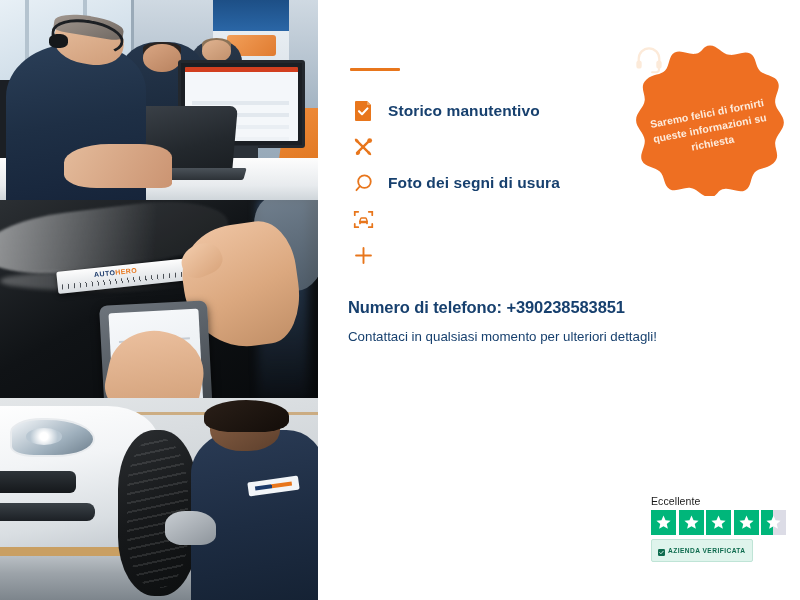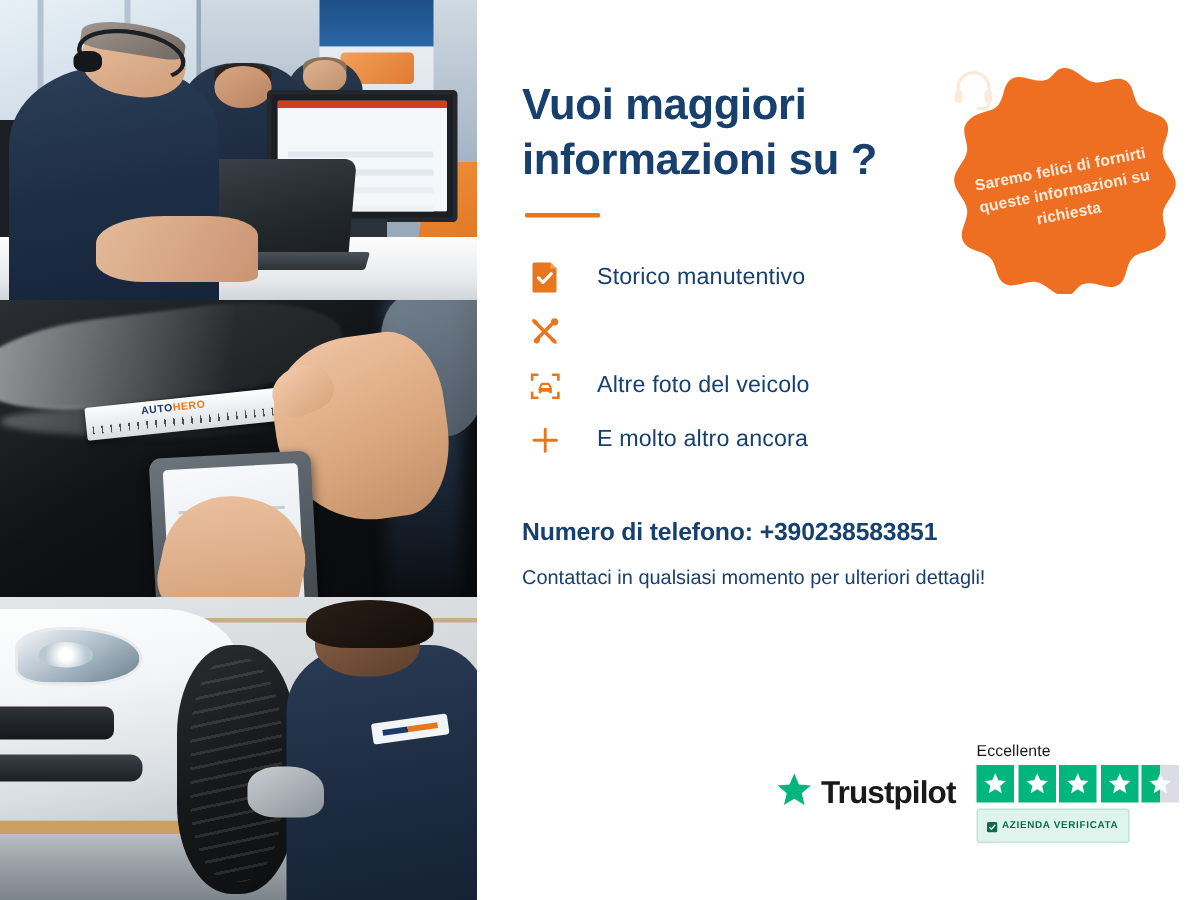--- a/index.html
+++ b/index.html
@@ -211,23 +211,23 @@
 
   .headline {
     font-size:29px; line-height:1.28; font-weight:700; color:#17406e;
     letter-spacing:-.2px; max-width:290px;
   }
   .rule { width:50px; height:3px; background:#e8761c; margin:16px 0 0 2px; border-radius:1px; }
 
   .features { margin-top:22px; list-style:none; }
   .feature { display:flex; align-items:center; height:36px; }
   .feature .ic { width:30px; height:26px; flex:0 0 30px; display:flex; align-items:center; justify-content:center; }
-  .feature .lbl { font-size:15.5px; color:#17406e; font-weight:400; margin-left:20px; letter-spacing:.1px; }
-
-  .phone-line { margin-top:35px; font-size:16.5px; font-weight:700; color:#17406e; letter-spacing:-.1px; }
+  .feature .lbl { font-size:15.5px; color:#17406e; font-weight:700; margin-left:10px; letter-spacing:.1px; }
+
+  .phone-line { margin-top:25px; font-size:16.5px; font-weight:700; color:#17406e; letter-spacing:-.1px; }
   .sub { margin-top:9px; font-size:13.3px; line-height:1.58; color:#17406e; max-width:375px; }
 
   
   .badge {
     position:absolute; right:14px; top:44px; width:152px; height:152px;
   }
   .badge svg { position:absolute; inset:0; }
   .badge-inner {
     position:absolute; inset:0; display:flex; flex-direction:column;
     align-items:center; justify-content:center; pointer-events:none;
@@ -326,21 +326,20 @@
       <div class="p3-mech"></div>
       <div class="p3-mlogo"></div>
       <div class="p3-mhead"></div>
       <div class="p3-mhair"></div>
       <div class="p3-glove"></div>
     </div>
   </div>
 
   <div class="content">
 
-    <h1 class="headline">Vuoi maggiori informazioni su ?</h1>
     <div class="rule"></div>
 
     <ul class="features">
 
       <li class="feature">
         <span class="ic">
           <svg width="19" height="22" viewBox="0 0 19 22">
             <path d="M2 1h11l4 4v15a1 1 0 0 1-1 1H2a1 1 0 0 1-1-1V2a1 1 0 0 1 1-1z" fill="#e8761c"></path>
             <path d="M13 1l4 4h-4z" fill="#f2a25c"></path>
             <path d="M5 11.2l3 3 5.5-5.8" stroke="#fff" stroke-width="2.1" fill="none" stroke-linecap="round" stroke-linejoin="round"></path>
@@ -357,47 +356,54 @@
               <path d="M18.5 5.5l-13 13"></path>
             </g>
             <path d="M3 3.2c2.6-.6 5 1.8 4.4 4.4L5 7l-1.5-1.5z" fill="#e8761c"></path>
             <path d="M21 20.8c-2.6.6-5-1.8-4.4-4.4l2.4.6 1.5 1.5z" fill="#e8761c"></path>
             <circle cx="19.3" cy="5" r="2.6" fill="#e8761c"></circle>
             <path d="M4 19.5a2.6 2.6 0 1 0 3.6-3.6z" fill="#e8761c"></path>
           </svg>
         </span>
       </li>
 
+      <li class="feature">
+        <span class="ic">
+          <svg width="21" height="21" viewBox="0 0 22 22">
+            <circle cx="12" cy="9" r="6.6" fill="none" stroke="#e8761c" stroke-width="1.9"></circle>
+            <path d="M7.2 13.9L3.6 18" stroke="#e8761c" stroke-width="1.9" stroke-linecap="round"></path>
+          </svg>
+        </span>
+        <span class="lbl">Foto dei segni di usura</span>
+      </li>
 
       <li class="feature">
         <span class="ic">
           <svg width="21" height="21" viewBox="0 0 24 24">
             <g stroke="#e8761c" stroke-width="2" stroke-linecap="round" fill="none">
               <path d="M2 7V3.2h4"></path>
                 <path d="M22 7V3.2h-4"></path>
               <path d="M2 17v3.8h4"></path>
                 <path d="M22 17v3.8h-4"></path>
             </g>
             <path d="M7 14.6h10v2.1a.6.6 0 0 1-.6.6h-.8a.6.6 0 0 1-.6-.6v-.5H9v.5a.6.6 0 0 1-.6.6h-.8a.6.6 0 0 1-.6-.6z" fill="#e8761c"></path>
             <path d="M7.6 14.2l1.3-3.3a1.1 1.1 0 0 1 1-.7h4.2a1.1 1.1 0 0 1 1 .7l1.3 3.3z" fill="none" stroke="#e8761c" stroke-width="1.6" stroke-linejoin="round"></path>
           </svg>
         </span>
-        <span class="lbl">Altre foto del veicolo</span>
       </li>
 
       <li class="feature">
         <span class="ic">
           <svg width="21" height="21" viewBox="0 0 22 22">
             <g stroke="#e8761c" stroke-width="2" stroke-linecap="round">
               <path d="M11 3.2v15.6"></path>
                 <path d="M3.2 11h15.6"></path>
             </g>
           </svg>
         </span>
-        <span class="lbl">E molto altro ancora</span>
       </li>
     </ul>
 
     <div class="phone-line">
       <span>Numero di telefono:</span>
       <span>+390238583851</span>
     </div>
 
     <div class="sub">
       <div>Contattaci in qualsiasi momento per ulteriori dettagli!</div>
@@ -415,28 +421,20 @@
             <rect x="2.2" y="15.3" width="5" height="7.6" rx="2.4" fill="#fcead9"></rect>
             <rect x="20.8" y="15.3" width="5" height="7.6" rx="2.4" fill="#fcead9"></rect>
             <path d="M23.3 22.9v1.1a2.4 2.4 0 0 1-2.4 2.4h-4" fill="none" stroke="#fcead9" stroke-width="2" stroke-linecap="round"></path>
           </svg>
         </span>
       </div>
       <div class="badge-txt">Saremo felici di fornirti queste informazioni su richiesta</div>
     </div>
 
     <div class="trustpilot">
-      <div class="tp-logo">
-        <span>
-          <svg width="25" height="25" viewBox="0 0 24 24">
-            <path fill="#00b67a" d="M12 1.6l3 7.1 7.7.6-5.9 5 1.8 7.5L12 17.8 5.4 21.8l1.8-7.5-5.9-5 7.7-.6z"></path>
-          </svg>
-        </span>
-        <span class="tp-name">Trustpilot</span>
-      </div>
       <div class="tp-right">
         <span class="tp-ecc">Eccellente</span>
         <div class="tp-stars">
           <span class="tp-star">
             <svg width="17" height="17" viewBox="0 0 24 24">
                 <path fill="#fff" d="M12 2.2l2.9 6.6 7.1.6-5.4 4.6 1.6 6.9L12 17.2 5.8 20.9l1.6-6.9L2 9.4l7.1-.6z"></path>
               </svg>
           </span>
           <span class="tp-star">
             <svg width="17" height="17" viewBox="0 0 24 24">

